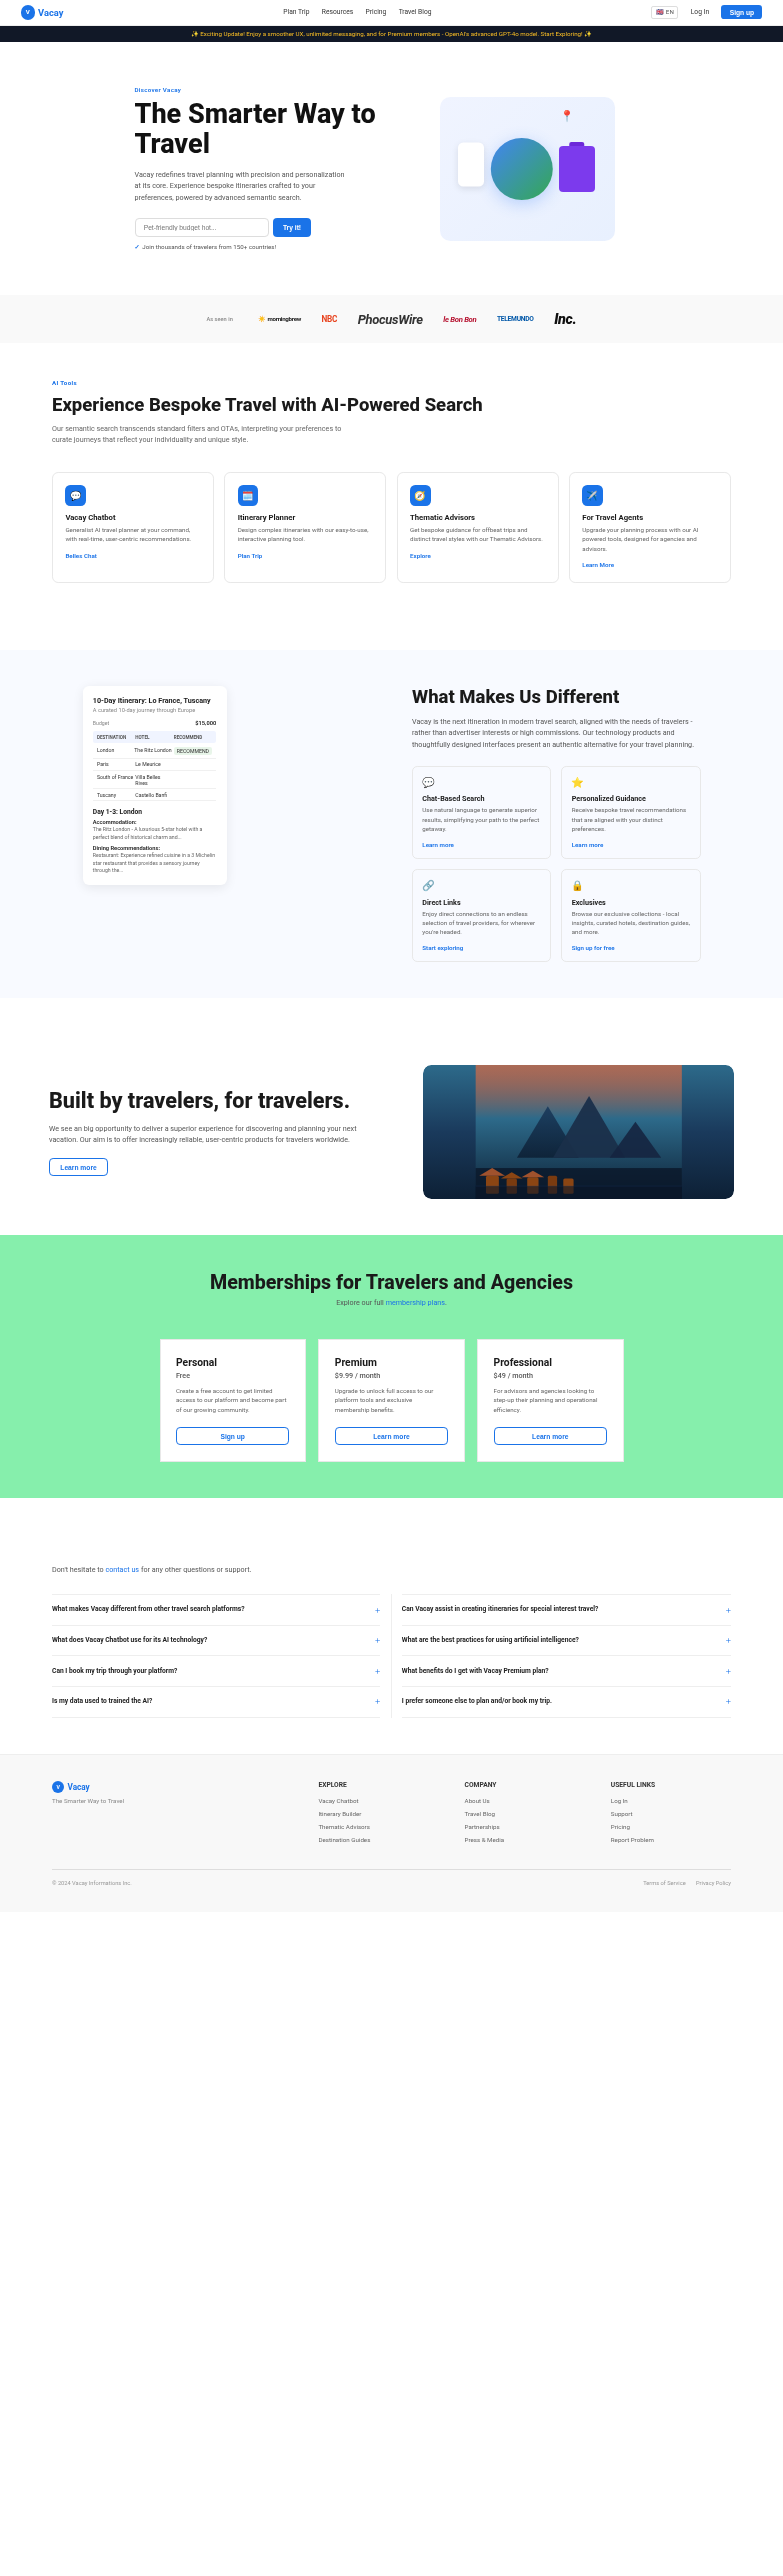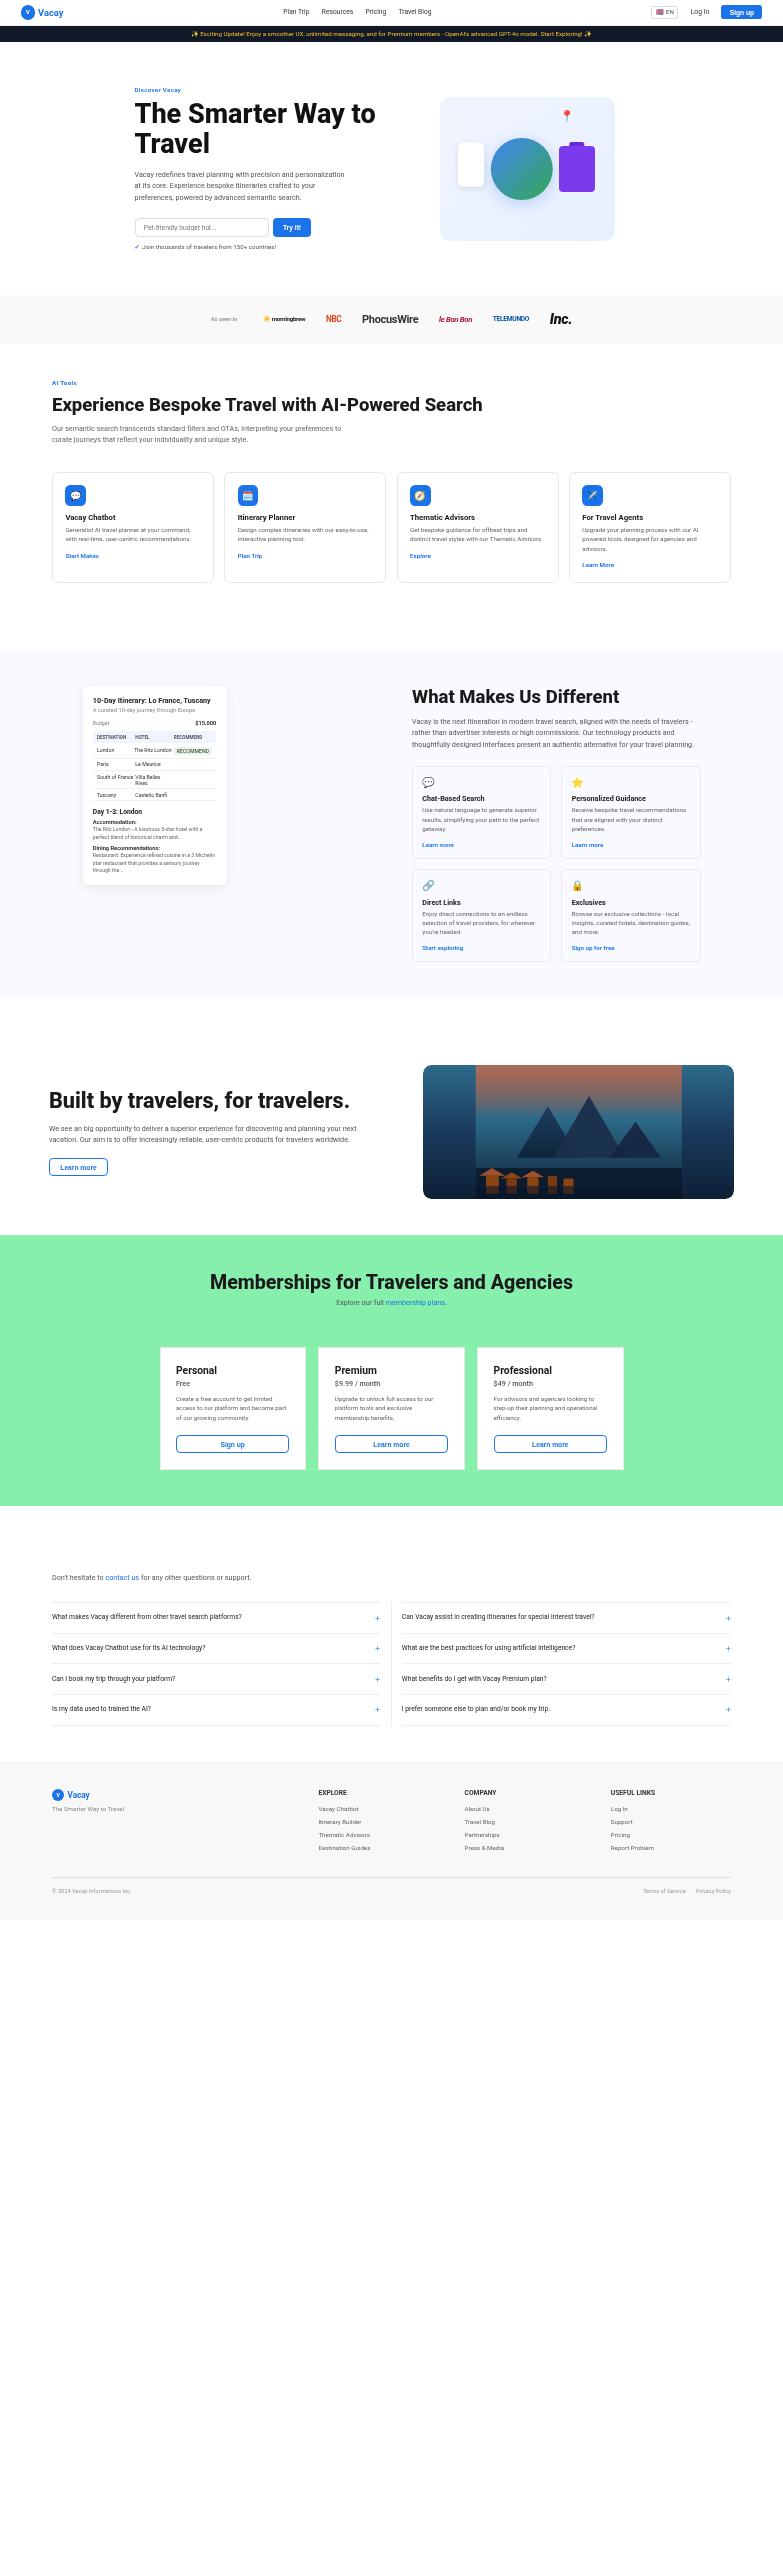--- a/index.html
+++ b/index.html
@@ -38,21 +38,21 @@
     .luggage::before { content: ""; position: absolute; top: -4.1px; left: 50%; transform: translateX(-50%); width: 15.5px; height: 4.1px; background: #6d28d9; border-radius: 2.1px 2.1px 0 0; }
     .phone { width: 26px; height: 44px; background: white; border-radius: 5.2px; position: absolute; left: 18px; top: 50%; transform: translateY(-60%); box-shadow: 0 2.1px 7.7px rgba(0,0,0,0.1); }
     .location-pin { position: absolute; top: 13px; right: 41px; color: #ea4335; font-size: 11.3px; }
     
     
     .as-seen { background: #f9f9f9; padding: 15.5px 52px; display: flex; align-items: center; gap: 26px; justify-content: center; }
     .as-seen-label { font-size: 5.7px; color: #888; font-weight: 500; white-space: nowrap; }
     .media-logos { display: flex; align-items: center; gap: 20.6px; }
     .media-logo { font-size: 7.2px; font-weight: 700; color: #555; letter-spacing: -0.3px; }
     .media-logo.nbc { color: #e8431e; font-size: 8.2px; }
-    .media-logo.phocuswire { color: #333; font-size: 11px; }
+    .media-logo.phocuswire { color: #333; font-size: 13px; font-style: italic; }
     .media-logo.bonbon { color: #b5102e; font-style: italic; font-size: 7.7px; }
     .media-logo.telemundo { color: #0057a8; font-size: 6.7px; }
     .media-logo.inc { color: #111; font-size: 14.4px; font-weight: 900; font-style: italic; }
     .media-logo.morning { color: #1a1a1a; font-size: 6.2px; font-weight: 700; }
     
     
     .section { padding: 36px 52px; }
     .section-tag { color: #1a73e8; font-size: 6.2px; font-weight: 700; margin-bottom: 6.2px; letter-spacing: 0.3px; }
     .section-title { font-size: 18.5px; font-weight: 800; margin-bottom: 7.2px; line-height: 1.2; }
     .section-desc { color: #666; font-size: 7.2px; line-height: 1.6; max-width: 309px; margin-bottom: 26px; }
@@ -100,38 +100,38 @@
     .travelers-content { flex: 1; }
     .travelers-title { font-size: 21.6px; font-weight: 800; line-height: 1.2; margin-bottom: 9.3px; }
     .travelers-desc { color: #555; font-size: 7.2px; line-height: 1.6; margin-bottom: 12.4px; }
     .btn-learn { border: 0.8px solid #1a73e8; color: #1a73e8; background: transparent; border-radius: 4.1px; padding: 4.6px 10.3px; font-size: 6.7px; cursor: pointer; font-weight: 600; }
     .travelers-img { flex: 1; border-radius: 8.2px; overflow: hidden; }
     .travel-photo { width: 100%; height: 134px; background: linear-gradient(180deg, #2d6a8a 0%, #1a3a5c 50%, #0d2035 100%); border-radius: 8.2px; position: relative; display: flex; align-items: flex-end; }
     
     
     .memberships-section { background: #86efac; padding: 36px 52px; }
     .memberships-title { text-align: center; font-size: 19.6px; font-weight: 800; margin-bottom: 4.1px; }
-    .memberships-sub { text-align: center; color: #555; font-size: 7.2px; margin-bottom: 40px; }
+    .memberships-sub { text-align: center; color: #555; font-size: 7.2px; margin-bottom: 32px; }
     .memberships-sub a { color: #1a73e8; text-decoration: none; }
     .plans-grid { display: grid; grid-template-columns: repeat(3, 1fr); gap: 12.4px; max-width: 464px; margin: 0 auto; }
     .plan-card { background: white; border: 0.5px solid #e8e8e8; border-radius: 0; padding: 15.5px; }
     .plan-name { font-size: 10.3px; font-weight: 700; margin-bottom: 2.1px; }
     .plan-price { font-size: 7.2px; color: #555; margin-bottom: 7.2px; font-weight: 500; }
     .plan-desc { color: #666; font-size: 6.2px; line-height: 1.5; margin-bottom: 9px; min-height: 31px; }
     .btn-plan { border: 0.8px solid #1a73e8; color: #1a73e8; background: transparent; border-radius: 4.1px; padding: 4.6px 12.4px; font-size: 6.7px; cursor: pointer; font-weight: 600; width: 100%; }
     
     
     .faq-section { padding: 36px 52px; }
     .faq-title { font-size: 21.6px; font-weight: 800; margin-bottom: 4.1px; }
     .faq-sub { color: #555; font-size: 7.2px; margin-bottom: 20.6px; }
     .faq-sub a { color: #1a73e8; }
     .faq-grid { display: grid; grid-template-columns: 1fr 1fr; gap: 0; }
     .faq-item { display: flex; justify-content: space-between; align-items: center; padding: 9.3px 0; border-bottom: 0.5px solid #eee; cursor: pointer; }
     .faq-item:first-child { border-top: 0.5px solid #eee; }
-    .faq-question { font-size: 6.7px; font-weight: 400; color: #222; max-width: 85%; line-height: 1.4; }
+    .faq-question { font-size: 6.7px; font-weight: 700; color: #222; max-width: 85%; line-height: 1.4; }
     .faq-icon { color: #1a73e8; font-size: 9.3px; font-weight: 300; flex-shrink: 0; }
     .faq-col { padding: 0 10.3px; }
     .faq-col:first-child { padding-left: 0; border-right: 0.5px solid #eee; }
     .faq-col:last-child { padding-right: 0; }
     
     
     .footer { background: #f8f8f8; padding: 26px 52px; border-top: 0.5px solid #eee; }
     .footer-inner { display: grid; grid-template-columns: 2fr 1fr 1fr 1fr; gap: 26px; margin-bottom: 20.6px; }
     .footer-brand-name { display: flex; align-items: center; gap: 3.1px; font-weight: 700; font-size: 8.2px; color: #1a73e8; margin-bottom: 4.1px; }
     .footer-brand-logo { width: 12.4px; height: 12.4px; background: #1a73e8; border-radius: 50%; display: flex; align-items: center; justify-content: center; color: white; font-size: 5.2px; font-weight: 700; }
@@ -210,21 +210,21 @@
 
 <section class="section">
   <div class="section-tag">AI Tools</div>
   <h2 class="section-title">Experience Bespoke Travel with AI-Powered Search</h2>
   <p class="section-desc">Our semantic search transcends standard filters and OTAs, interpreting your preferences to curate journeys that reflect your individuality and unique style.</p>
   <div class="tools-grid">
     <div class="tool-card">
       <div class="tool-icon">💬</div>
       <div class="tool-name">Vacay Chatbot</div>
       <div class="tool-desc">Generalist AI travel planner at your command, with real-time, user-centric recommendations.</div>
-      <a class="tool-link">Start Makes</a>
+      <a class="tool-link">Belles Chat</a>
     </div>
     <div class="tool-card">
       <div class="tool-icon">🗓️</div>
       <div class="tool-name">Itinerary Planner</div>
       <div class="tool-desc">Design complex itineraries with our easy-to-use, interactive planning tool.</div>
       <a class="tool-link">Plan Trip</a>
     </div>
     <div class="tool-card">
       <div class="tool-icon">🧭</div>
       <div class="tool-name">Thematic Advisors</div>

